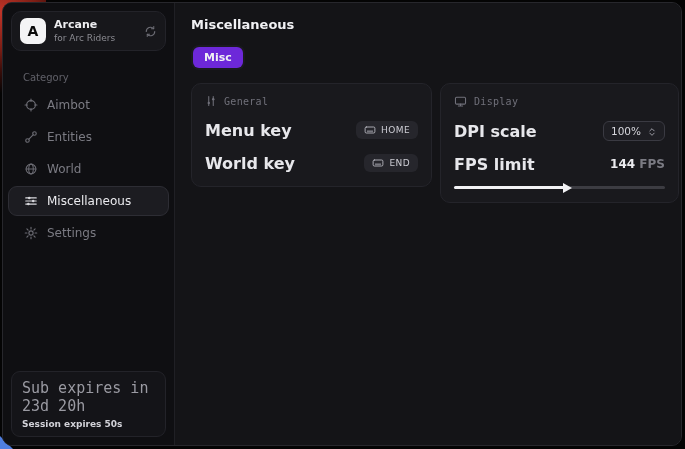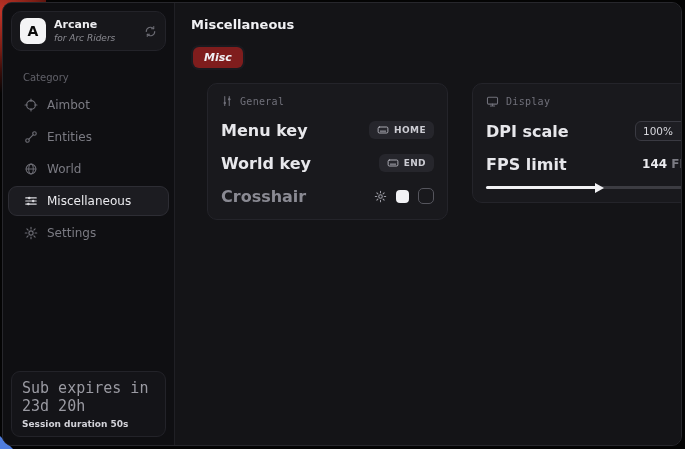--- a/index.html
+++ b/index.html
@@ -32,21 +32,21 @@
     margin:8px;background:#17171b;border:1px solid #232329;border-radius:10px;
     display:flex;align-items:center;gap:8px;padding:6px 8px;
   }
   .logo{
     width:26px;height:26px;background:#f4f4f5;border-radius:7px;
     color:#0a0a0a;font-weight:bold;font-size:14px;
     display:flex;align-items:center;justify-content:center;
   }
   .brand-text{flex:1;line-height:1.15;}
   .brand-title{font-size:11px;font-weight:bold;color:#ededf0;}
-  .brand-sub{font-size:9px;color:#8b8b92;margin-top:1px;font-style:italic;}
+  .brand-sub{font-size:9px;color:#8b8b92;margin-top:1px;}
   .icon-btn{color:#6e6e76;display:flex;align-items:center;}
   .category{margin:13px 0 5px 20px;font-size:10px;color:#606068;}
   .nav{padding:0 5px;display:flex;flex-direction:column;justify-content:center;}
   .nav-item{
     display:flex;align-items:center;gap:9px;padding:7px 15px;
     font-size:12px;color:#7b7b83;border:1px solid transparent;border-radius:9px;margin-top:2px;
   }
   .nav-item .nicon{color:#6c6c74;display:flex;align-items:center;}
   .nav-item.active{background:#1c1c21;border-color:#2d2d34;color:#eaeaee;}
   .nav-item.active .nicon{color:#d8d8dd;}
@@ -55,35 +55,35 @@
     margin:8px;background:#141418;border:1px solid #232329;border-radius:9px;
     padding:7px 10px;
   }
   .sub-line1{font-family:"DejaVu Sans Mono","Liberation Mono",monospace;font-size:15px;color:#9a9aa2;}
   .sub-line2{font-size:9px;font-weight:bold;color:#d2d2d8;margin-top:4px;}
   
   .main{flex:1;background:#141417;padding:14px 16px;}
   .page-title{font-size:13px;font-weight:bold;color:#f1f1f4;}
   .tabs{margin-top:13px;display:inline-flex;background:#1a1a1f;border-radius:8px;padding:2px;gap:2px;}
   .tab{font-size:11px;font-weight:600;padding:4px 11px;color:#82828a;border-radius:6px;}
-  .tab.active{background:#7f1d1d;color:#f0f0f4;font-style:italic;}
+  .tab.active{background:#6d28d9;color:#f0f0f4;}
   .panels{margin-top:13px;display:flex;gap:8px;align-items:flex-start;}
-  .panel{background:#19191d;border:1px solid #24242a;border-radius:10px;padding:11px 13px 13px;box-sizing:border-box;margin-left:16px;}
+  .panel{background:#19191d;border:1px solid #24242a;border-radius:10px;padding:11px 13px 13px;box-sizing:border-box;}
   .panel.p-general{width:241px;}
   .panel.p-display{width:239px;}
   .panel-header{
     display:flex;align-items:center;gap:7px;color:#70707a;
     font-family:"DejaVu Sans Mono","Liberation Mono",monospace;font-size:10px;letter-spacing:.3px;
   }
   .row{margin-top:13px;display:flex;align-items:center;justify-content:space-between;min-height:20px;}
   .row-label{font-size:16px;font-weight:600;color:#e7e7eb;}
   .row-label.dim{color:#8a8a93;}
   .keybind{
     display:flex;align-items:center;gap:5px;background:#26262c;border-radius:6px;
-    padding:3px 8px;font-size:9px;font-weight:bold;color:#cdcdd4;letter-spacing:.4px;
+    padding:3px 8px;font-size:9px;font-weight:normal;color:#cdcdd4;letter-spacing:.4px;
   }
   .keybind .kicon{display:flex;color:#b8b8bf;}
   .crosshair-controls{display:flex;align-items:center;gap:9px;}
   .gear-sm{color:#9a9aa2;display:flex;}
   .swatch{width:13px;height:13px;background:#f2f2f5;border-radius:4px;}
   .checkbox{width:14px;height:14px;border:1.5px solid #55555d;border-radius:5px;background:transparent;}
   .select{
     display:flex;align-items:flex-end;gap:6px;background:#1e1e23;border:1px solid #3a3a42;
     border-radius:6px;padding:3px 7px;font-size:10.5px;color:#d6d6dc;
   }
@@ -182,21 +182,21 @@
         </span>
         <span>Settings</span>
       </div>
 
     </div>
 
     <div class="sb-spacer"></div>
 
     <div class="sub-card">
       <div class="sub-line1">Sub expires in 23d 20h</div>
-      <div class="sub-line2">Session duration 50s</div>
+      <div class="sub-line2">Session expires 50s</div>
     </div>
 
   </div>
 
   <div class="main">
 
     <div class="page-title">Miscellaneous</div>
 
     <div class="tabs">
       <div class="tab active">Misc</div>
@@ -235,33 +235,20 @@
             <span class="kicon">
               <svg width="12" height="12" viewBox="0 0 16 16" fill="none" stroke="currentColor" stroke-width="1.2" stroke-linecap="round">
                 <rect x="1.5" y="4" width="13" height="8" rx="1.6"></rect>
                   <path d="M4.5 9.5h7"></path>
               </svg>
             </span>
             <span>END</span>
           </span>
         </div>
 
-        <div class="row">
-          <span class="row-label dim">Crosshair</span>
-          <span class="crosshair-controls">
-            <span class="gear-sm">
-              <svg width="13" height="13" viewBox="0 0 16 16" fill="none" stroke="currentColor" stroke-width="1.3" stroke-linecap="round">
-                <circle cx="8" cy="8" r="2.2"></circle>
-                <path d="M8 1.6v1.8M8 12.6v1.8M1.6 8h1.8M12.6 8h1.8M3.5 3.5l1.3 1.3M11.2 11.2l1.3 1.3M12.5 3.5l-1.3 1.3M4.8 11.2l-1.3 1.3"></path>
-              </svg>
-            </span>
-            <span class="swatch"></span>
-            <span class="checkbox"></span>
-          </span>
-        </div>
       </div>
 
       <div class="panel p-display">
         <div class="panel-header">
           <span>
             <svg width="13" height="13" viewBox="0 0 16 16" fill="none" stroke="currentColor" stroke-width="1.3" stroke-linecap="round">
               <rect x="1.8" y="2.8" width="12.4" height="8.4" rx="1.4"></rect>
                 <path d="M8 11.2v2.4M5.4 13.6h5.2"></path>
             </svg>
           </span>

